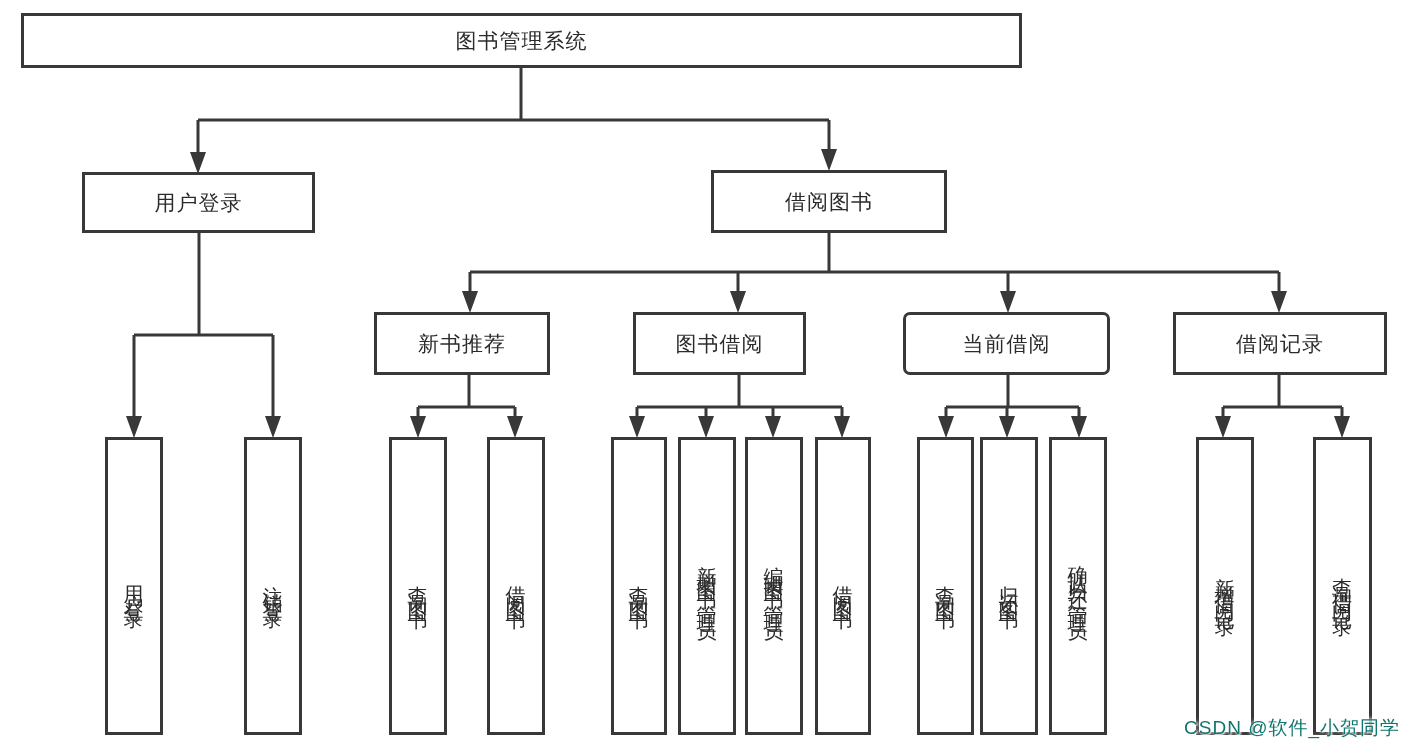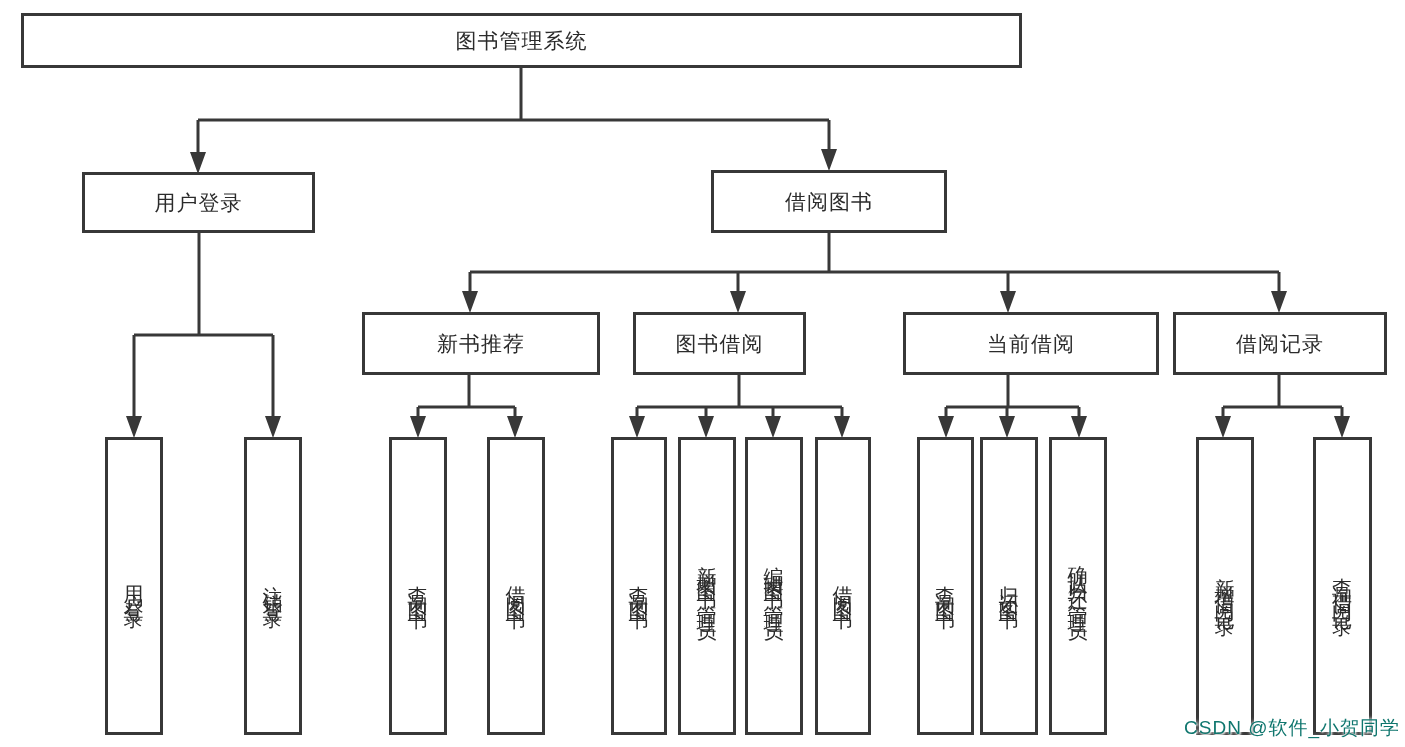--- a/index.html
+++ b/index.html
@@ -127,27 +127,27 @@
     <span>图书管理系统</span>
   </div>
 
   <div class="hbox" style="left:82px; top:172px; width:233px; height:61px;">
     <span>用户登录</span>
   </div>
   <div class="hbox" style="left:711px; top:170px; width:236px; height:63px;">
     <span>借阅图书</span>
   </div>
 
-  <div class="hbox" style="left:362px; top:312px; width:238px; height:63px;">
+  <div class="hbox" style="left:374px; top:312px; width:176px; height:63px;">
     <span>新书推荐</span>
   </div>
   <div class="hbox" style="left:633px; top:312px; width:173px; height:63px;">
     <span>图书借阅</span>
   </div>
-  <div class="hbox" style="left:903px; top:312px; width:256px; height:63px;">
+  <div class="hbox" style="left:903px; top:312px; width:207px; height:63px;border-radius:7px;">
     <span>当前借阅</span>
   </div>
   <div class="hbox" style="left:1173px; top:312px; width:214px; height:63px;">
     <span>借阅记录</span>
   </div>
 
   <div class="vbox" style="left:105px; width:58px;">
     <span class="vtext">用户登录</span>
   </div>
   <div class="vbox" style="left:244px; width:58px;">

